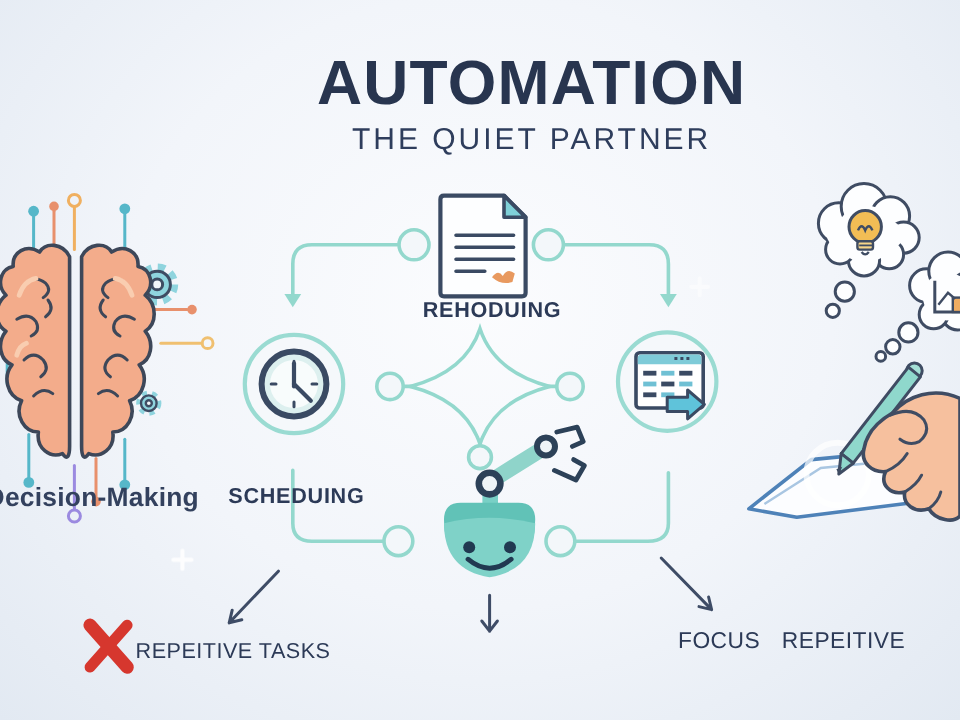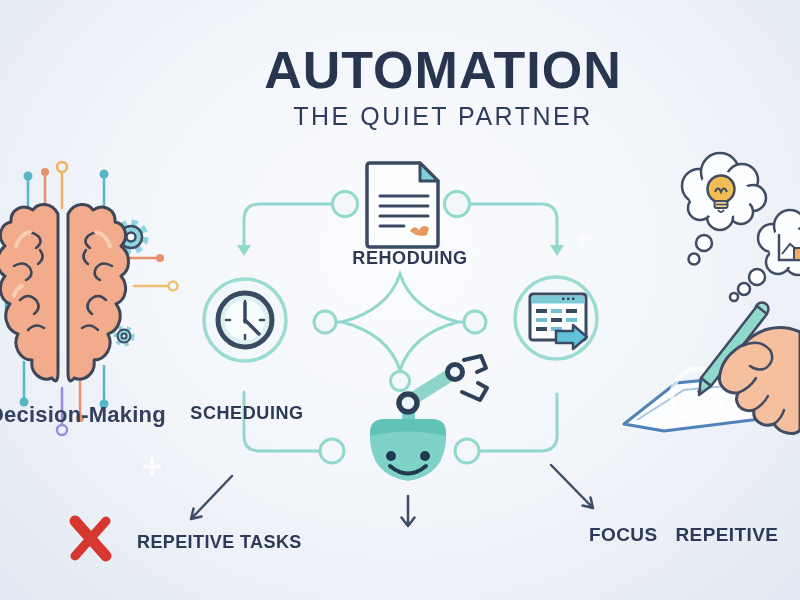--- a/index.html
+++ b/index.html
@@ -15,21 +15,21 @@
   .art{position:absolute;left:0;top:0;z-index:1;}
   .txt{position:absolute;z-index:5;white-space:nowrap;color:#2c3a57;}
   .title-wrap{left:0;width:790px;top:40px;text-align:center;margin-left:48px;}
   .title-main{
     display:block;font-size:52px;font-weight:800;letter-spacing:1px;color:#28354f;
   }
   .title-sub{
     display:block;margin-top:2px;font-size:25px;font-weight:500;letter-spacing:2.5px;color:#2e3d5c;
   }
   .node-lbl{font-size:18px;font-weight:700;letter-spacing:.6px;transform:translateX(-50%);text-align:right;}
-  .bottom-lbl{font-size:19px;font-weight:700;letter-spacing:.4px;margin-left:24px;}
+  .bottom-lbl{font-size:19px;font-weight:400;letter-spacing:.4px;}
   .center{transform:translateX(-50%);}
   .decision-lbl{font-size:22px;font-weight:600;color:#33415e;letter-spacing:.2px;}
   .focus-row{display:flex;gap:18px;}
 </style>
 </head>
 <body>
 
 <div class="canvas">
 
   <svg class="art" width="800" height="600" viewBox="0 0 800 600">

